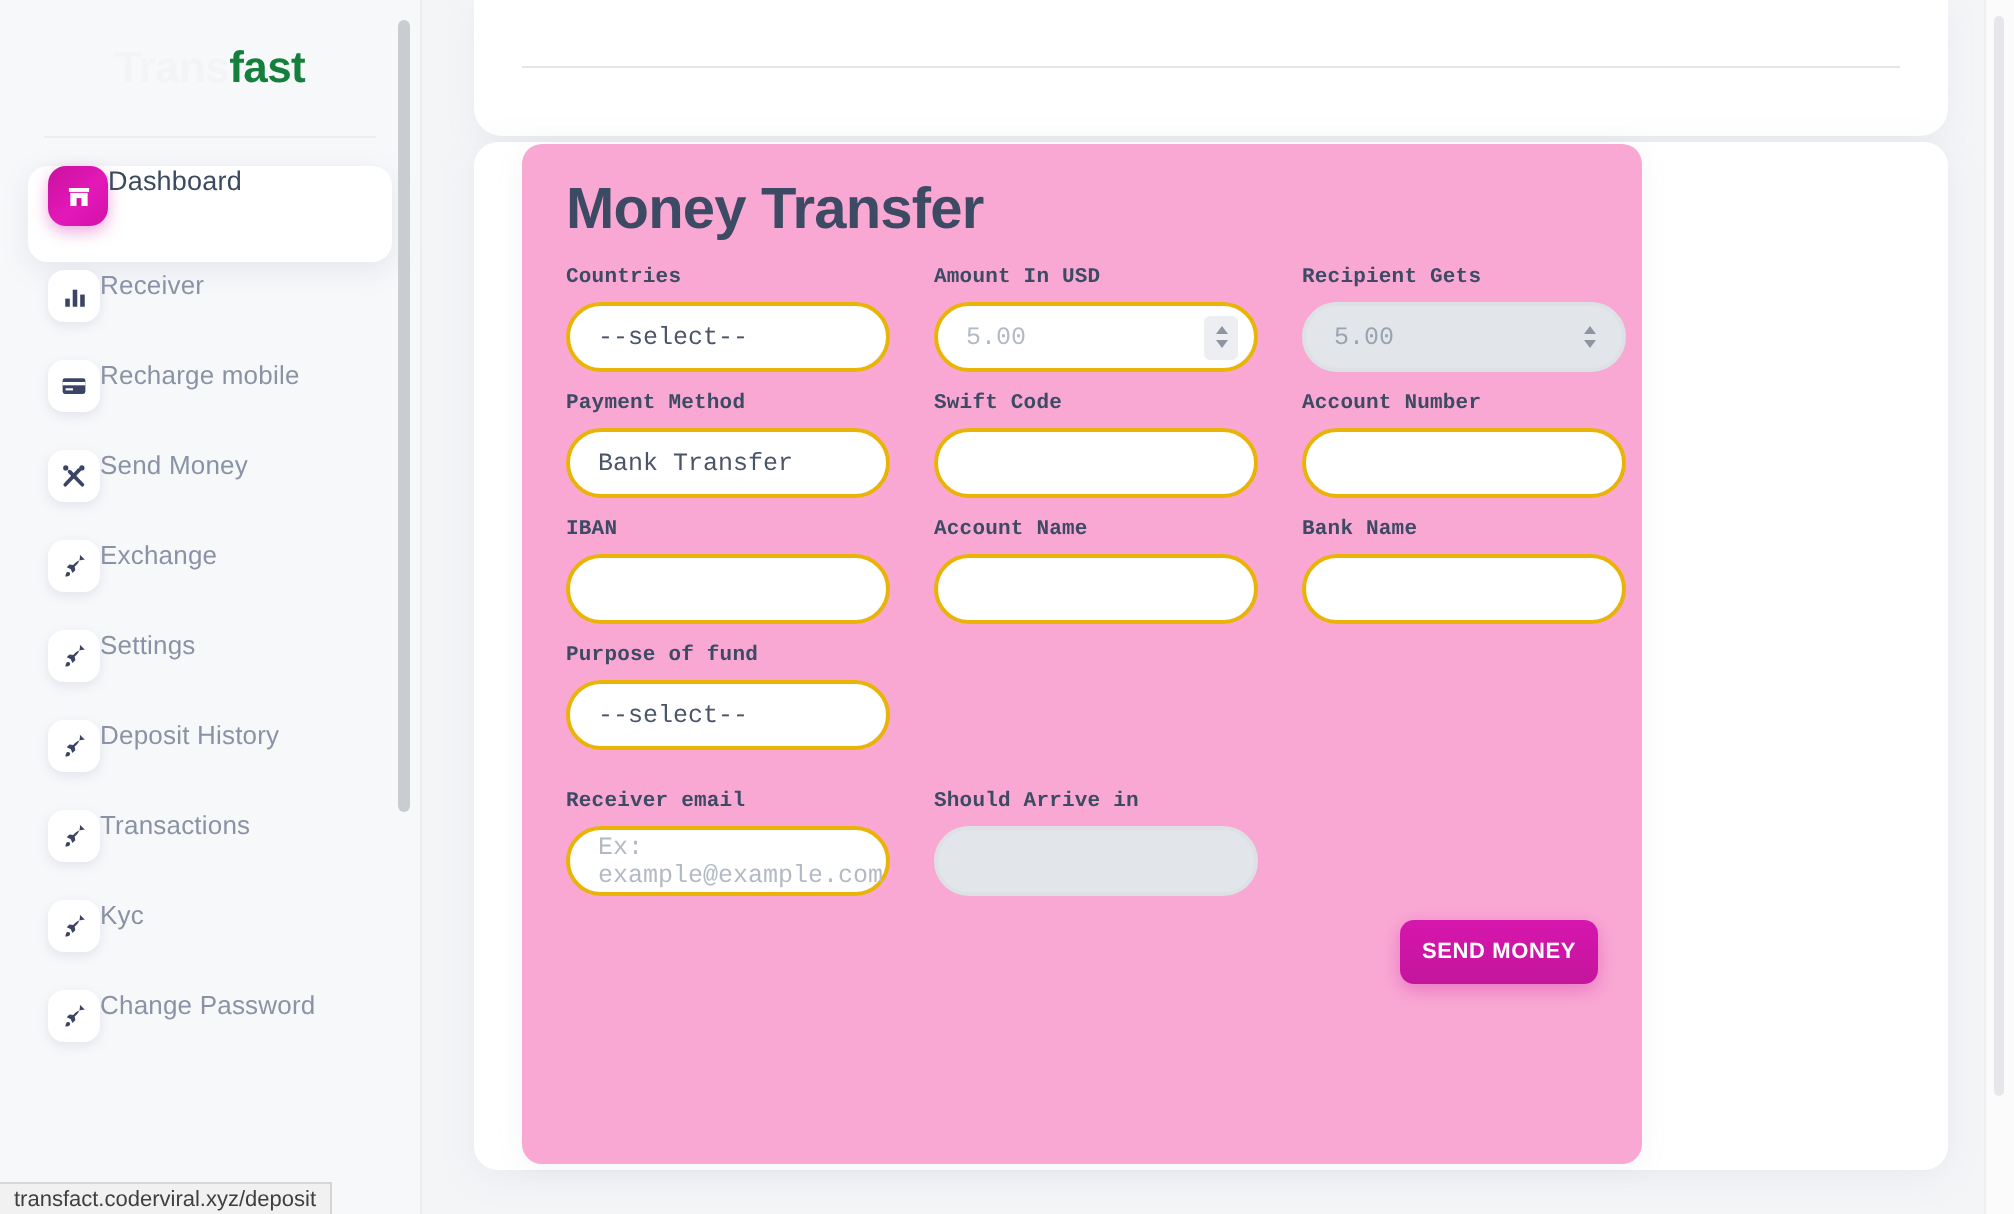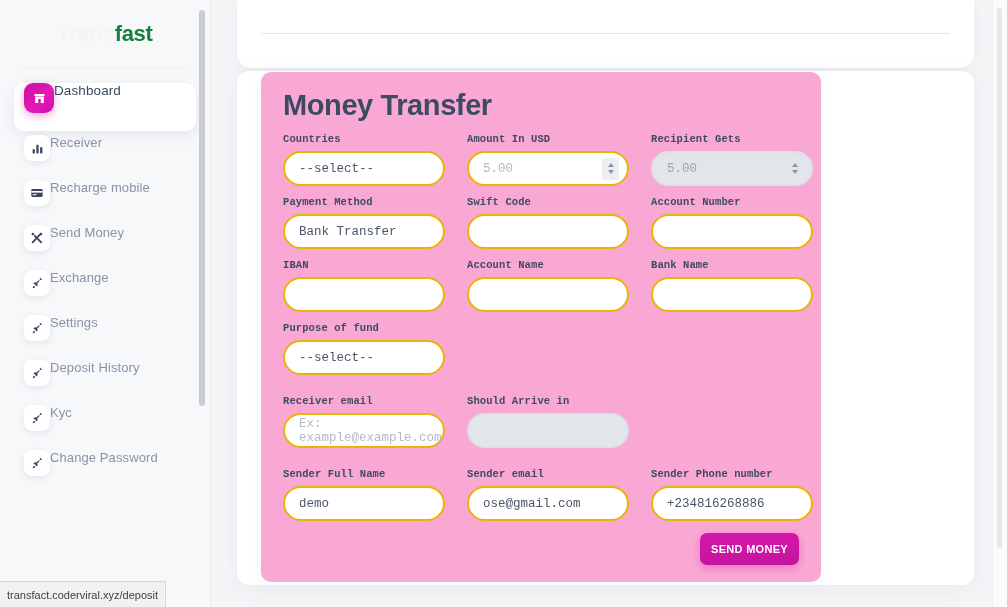--- a/index.html
+++ b/index.html
@@ -213,21 +213,21 @@
   .page-sb-thumb {
     position: absolute; right: 5px; top: 8px;
     width: 5px; height: 540px;
     background: #e6e7ea;
     border-radius: 4px;
   }
 
   
   .statusbar {
     position: absolute; left: 0; bottom: 0;
-    height: 26px;
+    height: 16px;
     padding: 0 7px;
     display: flex; align-items: center;
     background: #f1f1f1;
     border: 1px solid #d6d6d6;
     border-left: 0; border-bottom: 0;
     font-size: 11px;
     color: #3f3f3f;
     white-space: nowrap;
     z-index: 40;
   }
@@ -314,20 +314,29 @@
       <div class="nav-item">
         <span class="icon-tile">
           <svg width="13" height="13" viewBox="0 0 16 16" fill="#3b4464">
               <path d="M13.5 2.4c-3.1-.4-5.6 1-7.2 3.2L4 5.2 2.3 7l2.3 1 .2.2 1 2.3 1.8-1.7-.4-2.3c2.2-1.6 3.6-4.1 3.2-7.2z" transform="translate(0.6,1.2)"></path>
               <path d="M3 11.3c-.7.7-.9 2.6-.9 2.6s1.9-.2 2.6-.9c.4-.4.4-1.1 0-1.6s-1.2-.5-1.7-.1z"></path>
             </svg>
         </span>
         <span class="nav-label">Deposit History</span>
       </div>
 
+      <div class="nav-item">
+        <span class="icon-tile">
+          <svg width="13" height="13" viewBox="0 0 16 16" fill="#3b4464">
+              <path d="M13.5 2.4c-3.1-.4-5.6 1-7.2 3.2L4 5.2 2.3 7l2.3 1 .2.2 1 2.3 1.8-1.7-.4-2.3c2.2-1.6 3.6-4.1 3.2-7.2z" transform="translate(0.6,1.2)"></path>
+              <path d="M3 11.3c-.7.7-.9 2.6-.9 2.6s1.9-.2 2.6-.9c.4-.4.4-1.1 0-1.6s-1.2-.5-1.7-.1z"></path>
+            </svg>
+        </span>
+        <span class="nav-label">Transactions</span>
+      </div>
 
       <div class="nav-item">
         <span class="icon-tile">
           <svg width="13" height="13" viewBox="0 0 16 16" fill="#3b4464">
               <path d="M13.5 2.4c-3.1-.4-5.6 1-7.2 3.2L4 5.2 2.3 7l2.3 1 .2.2 1 2.3 1.8-1.7-.4-2.3c2.2-1.6 3.6-4.1 3.2-7.2z" transform="translate(0.6,1.2)"></path>
               <path d="M3 11.3c-.7.7-.9 2.6-.9 2.6s1.9-.2 2.6-.9c.4-.4.4-1.1 0-1.6s-1.2-.5-1.7-.1z"></path>
             </svg>
         </span>
         <span class="nav-label">Kyc</span>
       </div>
@@ -429,34 +438,20 @@
             <label class="flabel">Receiver email</label>
             <div class="fctl placeholder">Ex: example@example.com</div>
           </div>
           <div class="fcol">
             <label class="flabel">Should Arrive in</label>
             <div class="fctl disabled"></div>
           </div>
           <div class="fcol"></div>
         </div>
 
-        <div class="frow gap-top">
-          <div class="fcol">
-            <label class="flabel">Sender Full Name</label>
-            <div class="fctl">demo</div>
-          </div>
-          <div class="fcol">
-            <label class="flabel">Sender email</label>
-            <div class="fctl">ose@gmail.com</div>
-          </div>
-          <div class="fcol">
-            <label class="flabel">Sender Phone number</label>
-            <div class="fctl">+234816268886</div>
-          </div>
-        </div>
 
         <div class="btn-row">
           <button class="send-btn">SEND MONEY</button>
         </div>
 
       </div>
     </div>
 
   </section>
 

